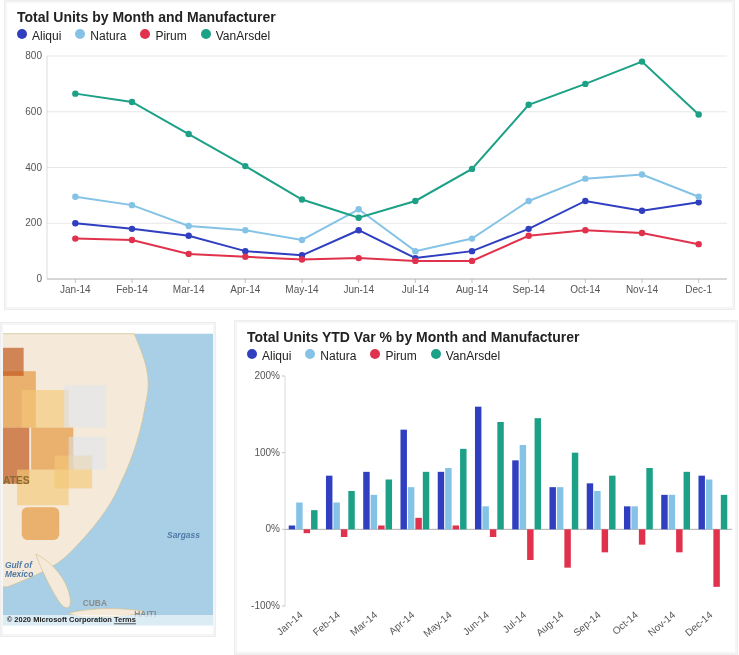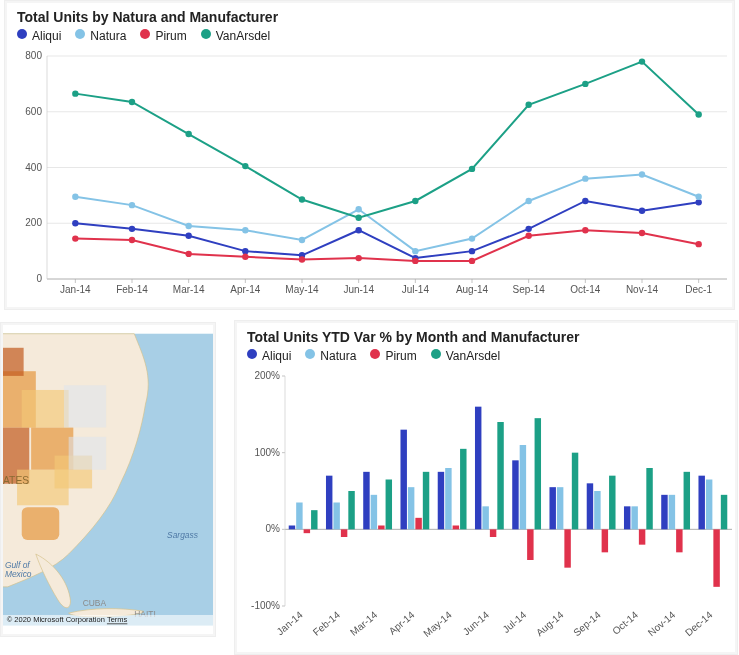--- a/index.html
+++ b/index.html
@@ -19,21 +19,21 @@
   }
   .tile-inner {
     background: #fff;
     position: absolute;
     left: 2px; right: 2px; top: 2px; bottom: 2px;
     overflow: hidden;
   }
   
   #tile-line { left: 4px; top: 0; width: 731px; height: 310px; }
   
-  #tile-map { left: 0; top: 322px; width: 216px; height: 315px; }
+  #tile-map { left: 0; top: 322px; width: 216px; height: 315px; font-weight: bold; }
   
   #tile-bar { left: 234px; top: 320px; width: 504px; height: 335px; }
 
   .chart-title {
     font-size: 14px;
     font-weight: 600;
     padding: 6px 10px 2px 10px;
     color: #222;
   }
   .legend {
@@ -67,21 +67,21 @@
   .map-label { font-size: 11px; fill: #8a6b32; }
   .map-sub { font-size: 9px; fill: #4f7aa6; font-style: italic; }
   .map-copy { font-size: 8px; fill: #222; }
   .map-link { text-decoration: underline; fill: #222; cursor: pointer; }
 </style>
 </head>
 <body>
 
 <div id="tile-line" class="tile">
   <div class="tile-inner">
-    <div class="chart-title">Total Units by Natura and Manufacturer</div>
+    <div class="chart-title">Total Units by Month and Manufacturer</div>
     <div class="legend" id="legend-line">
         <div class="legend-item">
           <span class="swatch" style="background: rgb(47, 63, 192);"></span>
           <span>Aliqui</span>
         </div>
         <div class="legend-item">
           <span class="swatch" style="background: rgb(132, 195, 230);"></span>
           <span>Natura</span>
         </div>
         <div class="legend-item">

